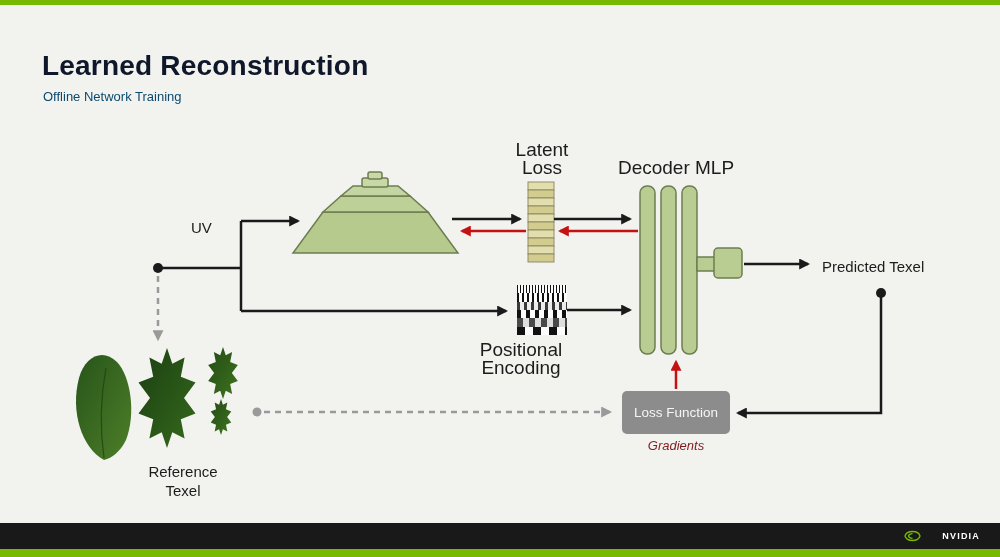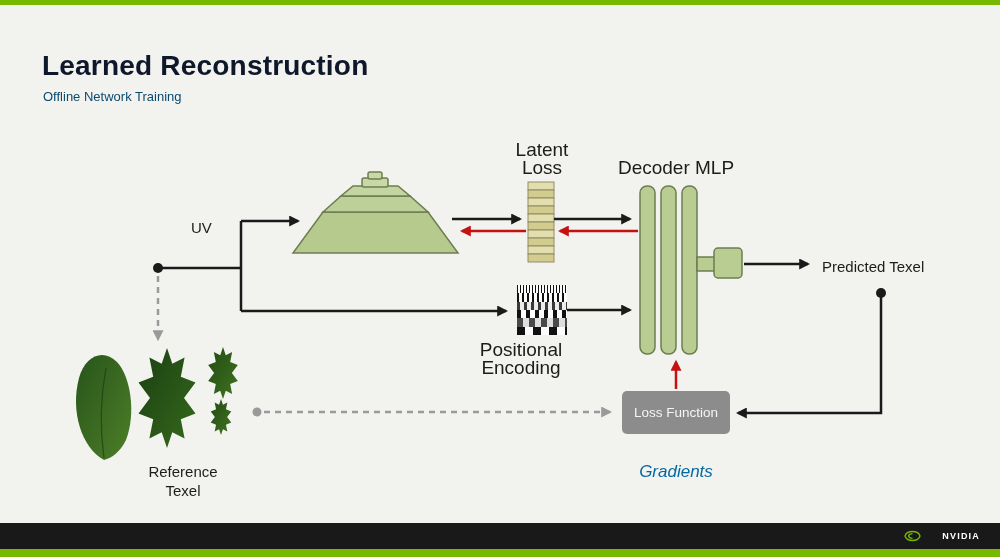--- a/index.html
+++ b/index.html
@@ -19,21 +19,21 @@
     text-align:center;white-space:nowrap;
   }
   .lbl-left{text-align:left;}
   .loss-box{
     position:absolute;left:622px;top:391px;width:108px;height:43px;
     background:#8c8c8c;border-radius:5px;display:flex;align-items:center;
     justify-content:center;color:#f5f5f5;font-size:13.5px;
   }
   .gradients{
     position:absolute;left:616px;top:438px;width:120px;text-align:center;
-    font-size:17px;font-style:italic;color:#0369a1;margin-top:24px;
+    font-size:13px;font-style:italic;color:#7f1d1d;
   }
   .posenc{
     position:absolute;left:517px;top:285px;width:50px;height:50px;
     background:#fff;box-shadow:0 0 0 1px #cfcfcc inset;
     display:flex;flex-direction:column;
   }
   .posenc div{flex:1;}
   .pe1{background:repeating-linear-gradient(90deg,#111 0 1px,#fdfdfd 1px 3px);}
   .pe2{background:repeating-linear-gradient(90deg,#111 0 2px,#fdfdfd 2px 5px);}
   .pe3{background:repeating-linear-gradient(90deg,#3a3a3a 0 3px,#ececec 3px 7px);}

